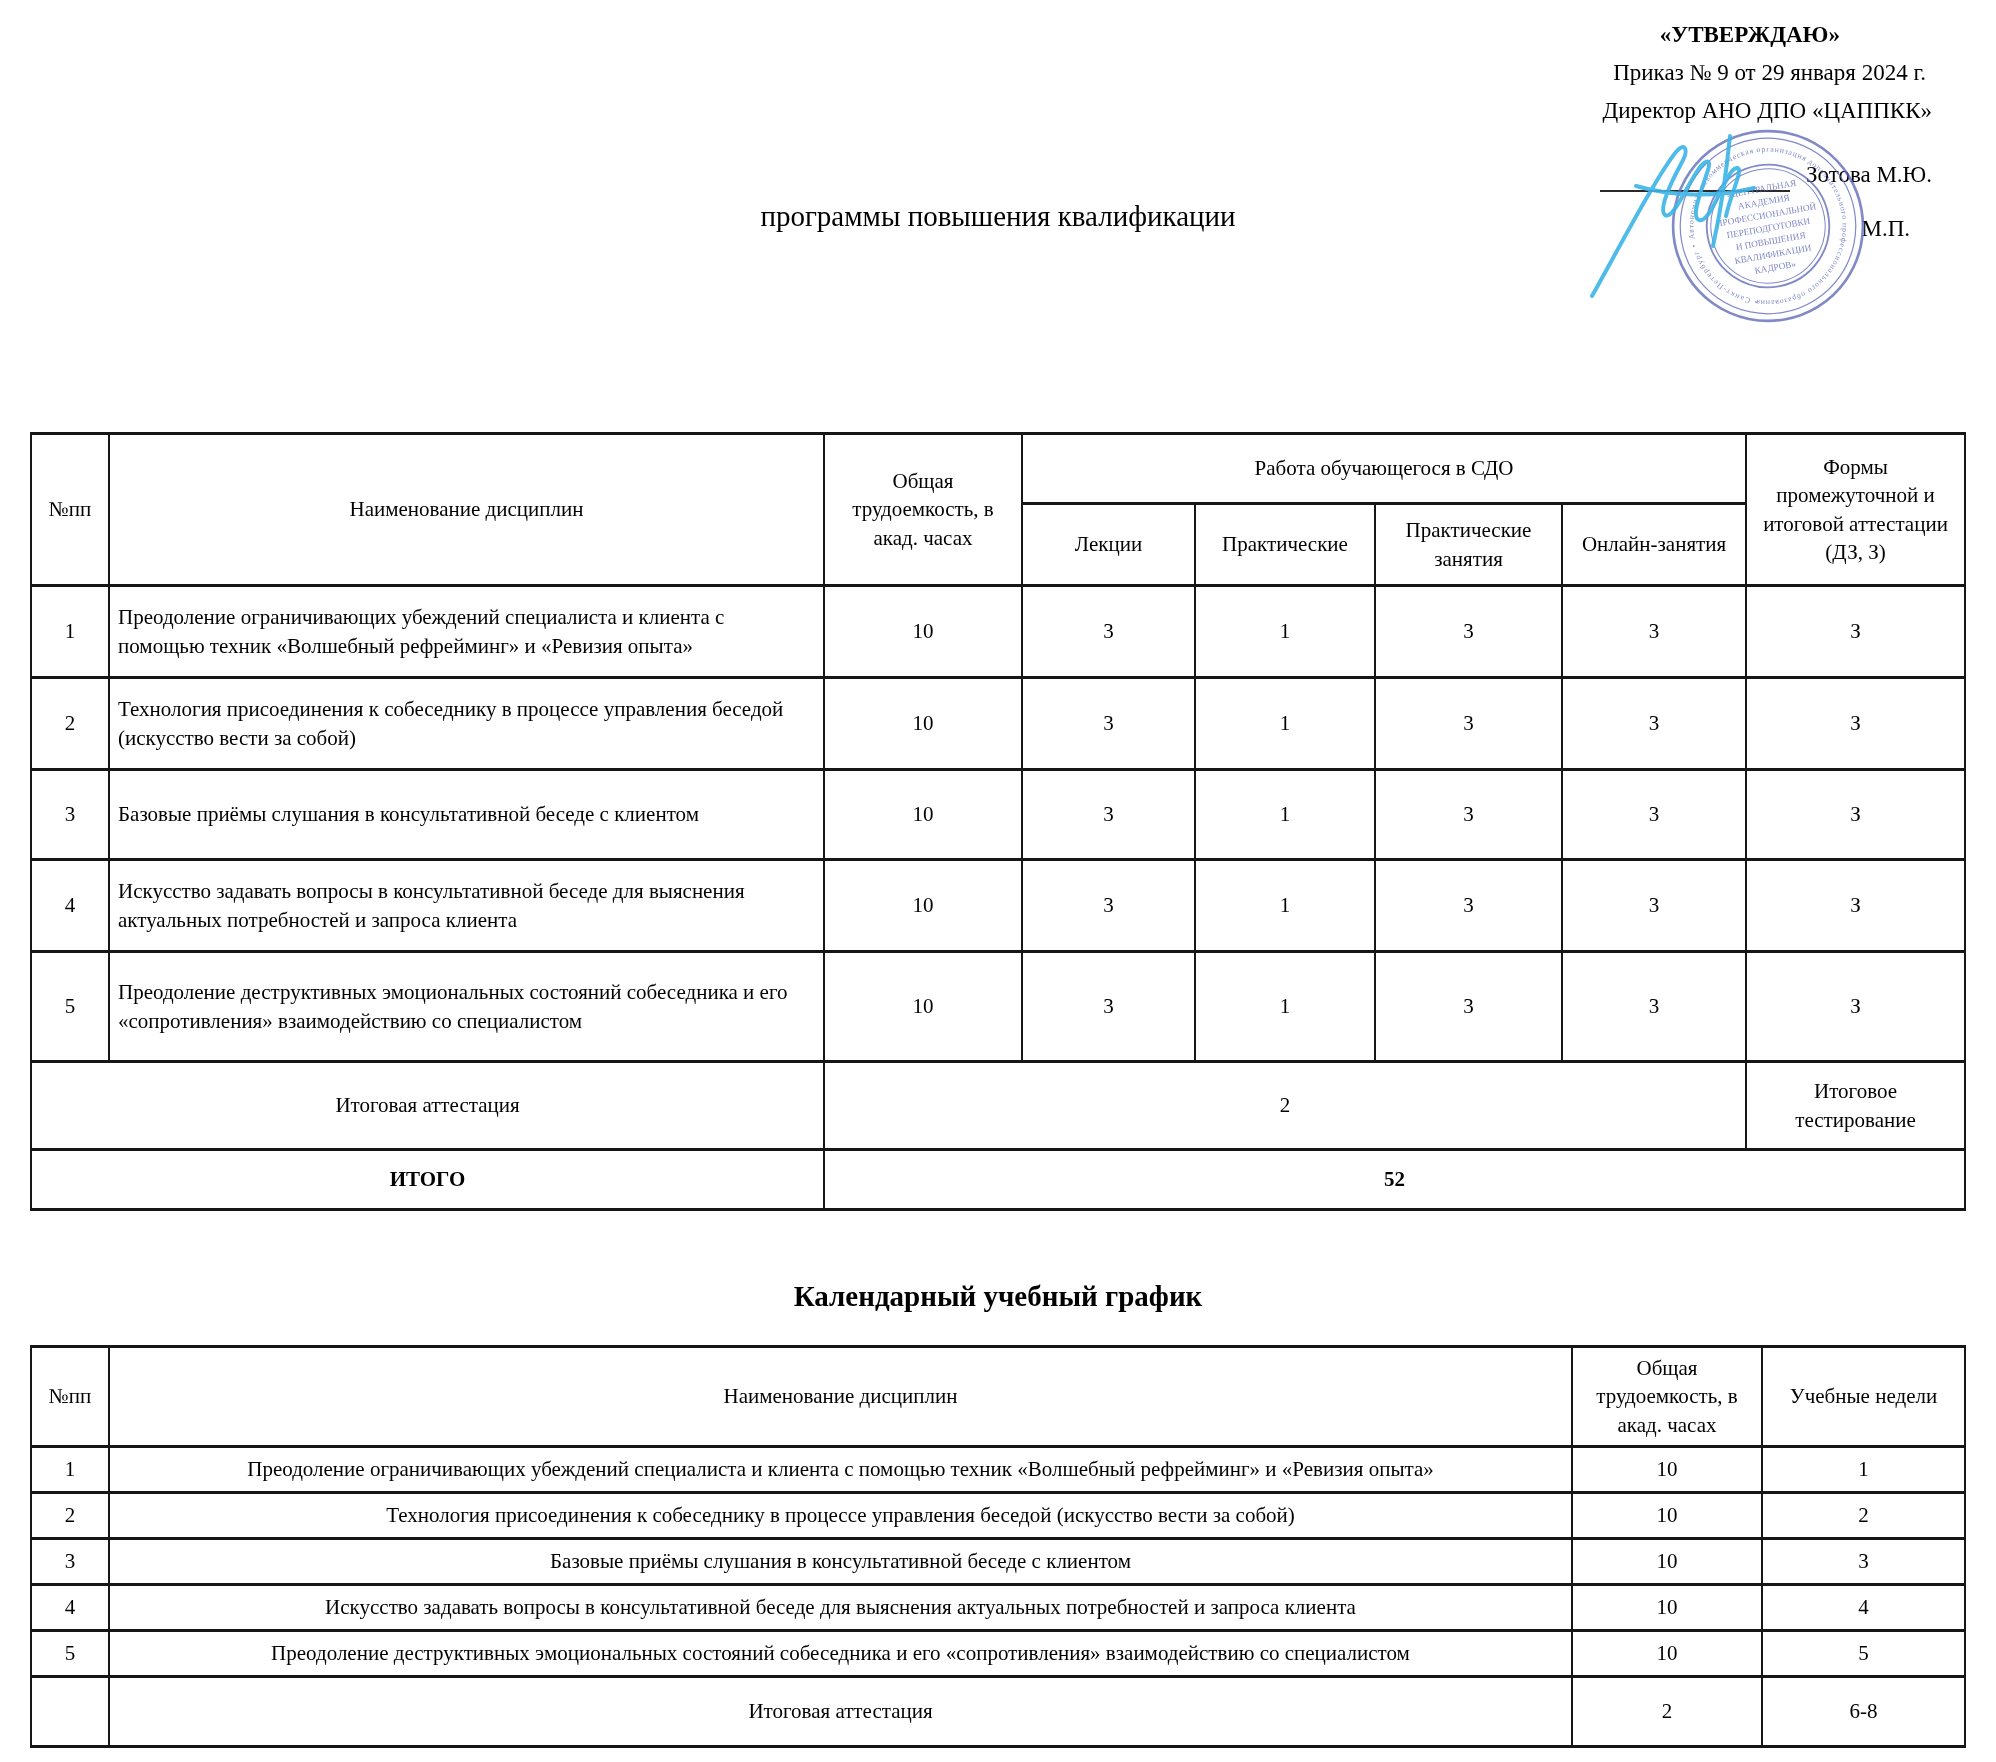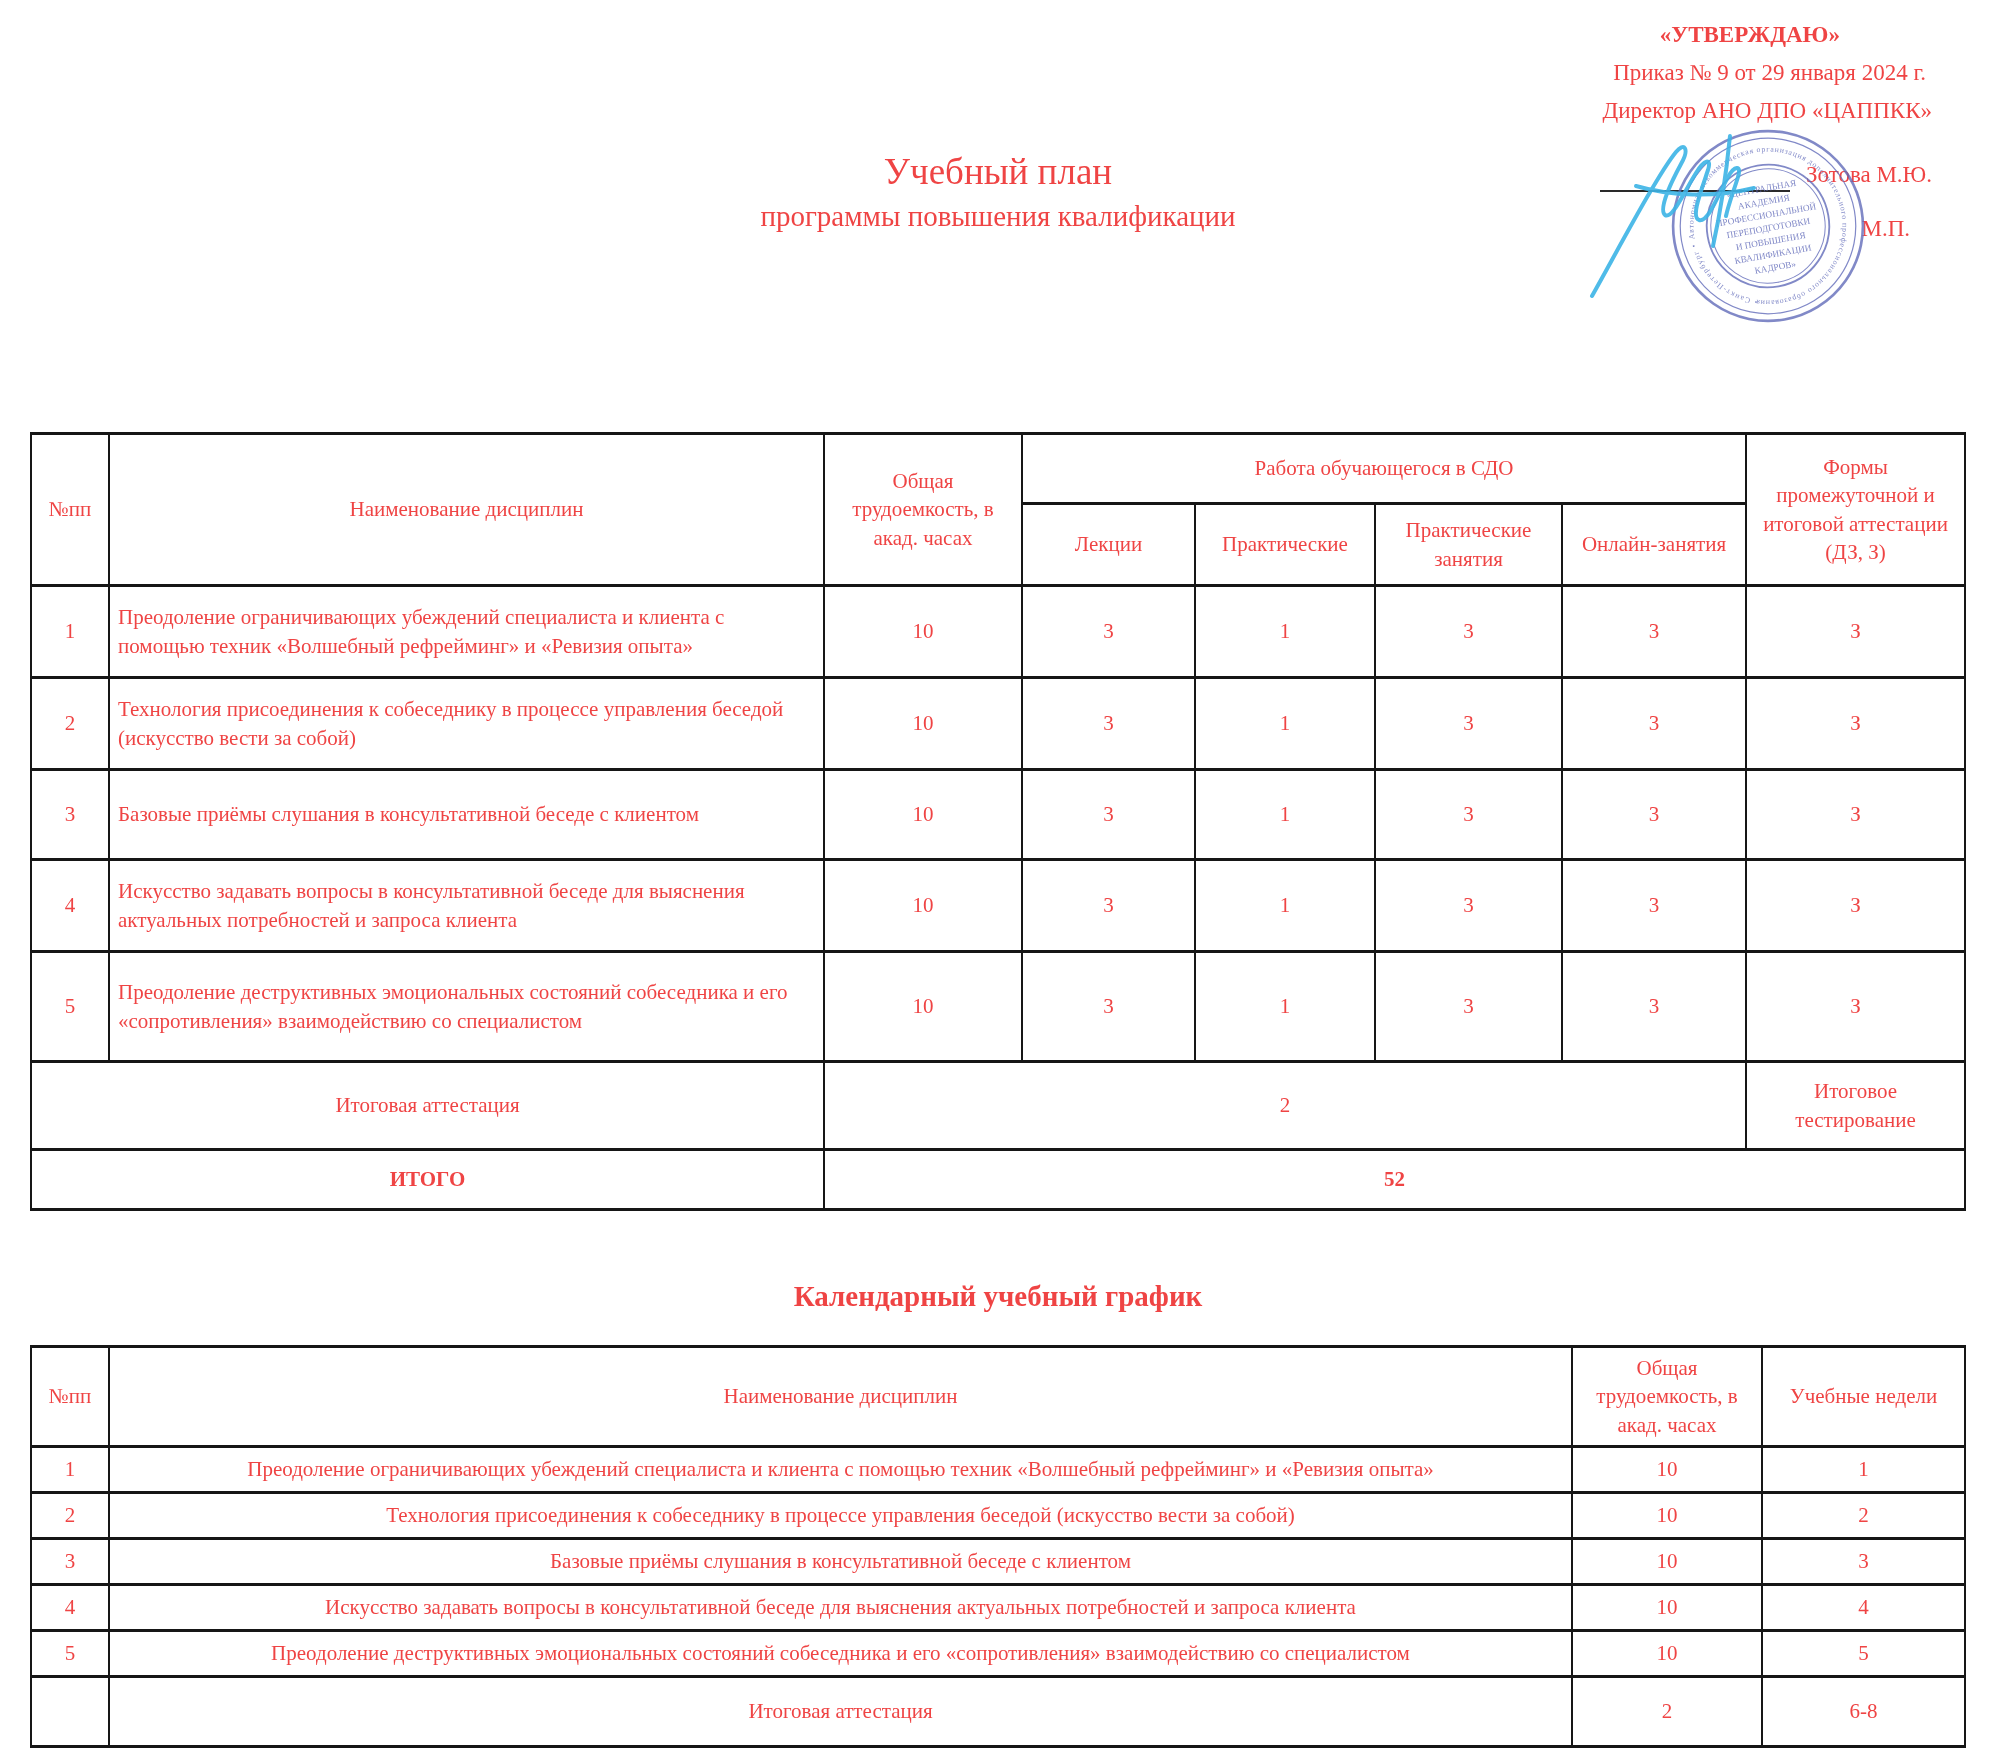--- a/index.html
+++ b/index.html
@@ -1,18 +1,18 @@
 <!DOCTYPE html>
 <html><head>
 <meta charset="utf-8">
 <style>
   html,body { margin:0; padding:0; background:#ffffff; }
   .page {
     position:relative; width:1996px; height:1762px; background:#ffffff;
-    font-family:"Liberation Serif","DejaVu Serif",serif; color:#ef4444;
+    font-family:"Liberation Serif","DejaVu Serif",serif; color:#000000;
     overflow:hidden;
     border-radius:15px;
   }
 
   
   .appr-line { position:absolute; font-size:23px; white-space:nowrap; }
   .appr-approve { top:22px; right:156px; font-weight:bold; }
   .appr-order   { top:60px; right:70px; }
   .appr-director{ top:98px; right:64px; }
   .signer-name  { top:162px; right:64px; }
@@ -78,21 +78,20 @@
   </svg>
 
   <svg class="sig-svg" viewBox="0 0 215 185">
     <g fill="none" stroke="#3db4e6" stroke-width="4" stroke-linecap="round" opacity="0.9">
       <path d="M 14,172 C 42,122 80,50 98,28 C 106,18 112,24 103,40 C 90,64 81,86 87,91 C 94,96 106,68 118,49 C 126,36 134,33 130,46 C 122,70 113,93 121,96 C 130,99 140,71 150,53 C 156,42 164,40 160,53 C 156,66 150,82 148,92"></path>
       <path d="M 152,12 C 149,42 143,86 135,122"></path>
       <path d="M 58,62 C 92,72 136,74 176,64"></path>
     </g>
   </svg>
 
-  <div class="doc-title">Учебный план</div>
   <div class="doc-subtitle">программы повышения квалификации</div>
 
   <table class="tbl-curriculum">
     <colgroup>
       <col style="width:78px">
         <col style="width:715px">
         <col style="width:198px">
         <col style="width:173px">
       <col style="width:180px">
         <col style="width:187px">

